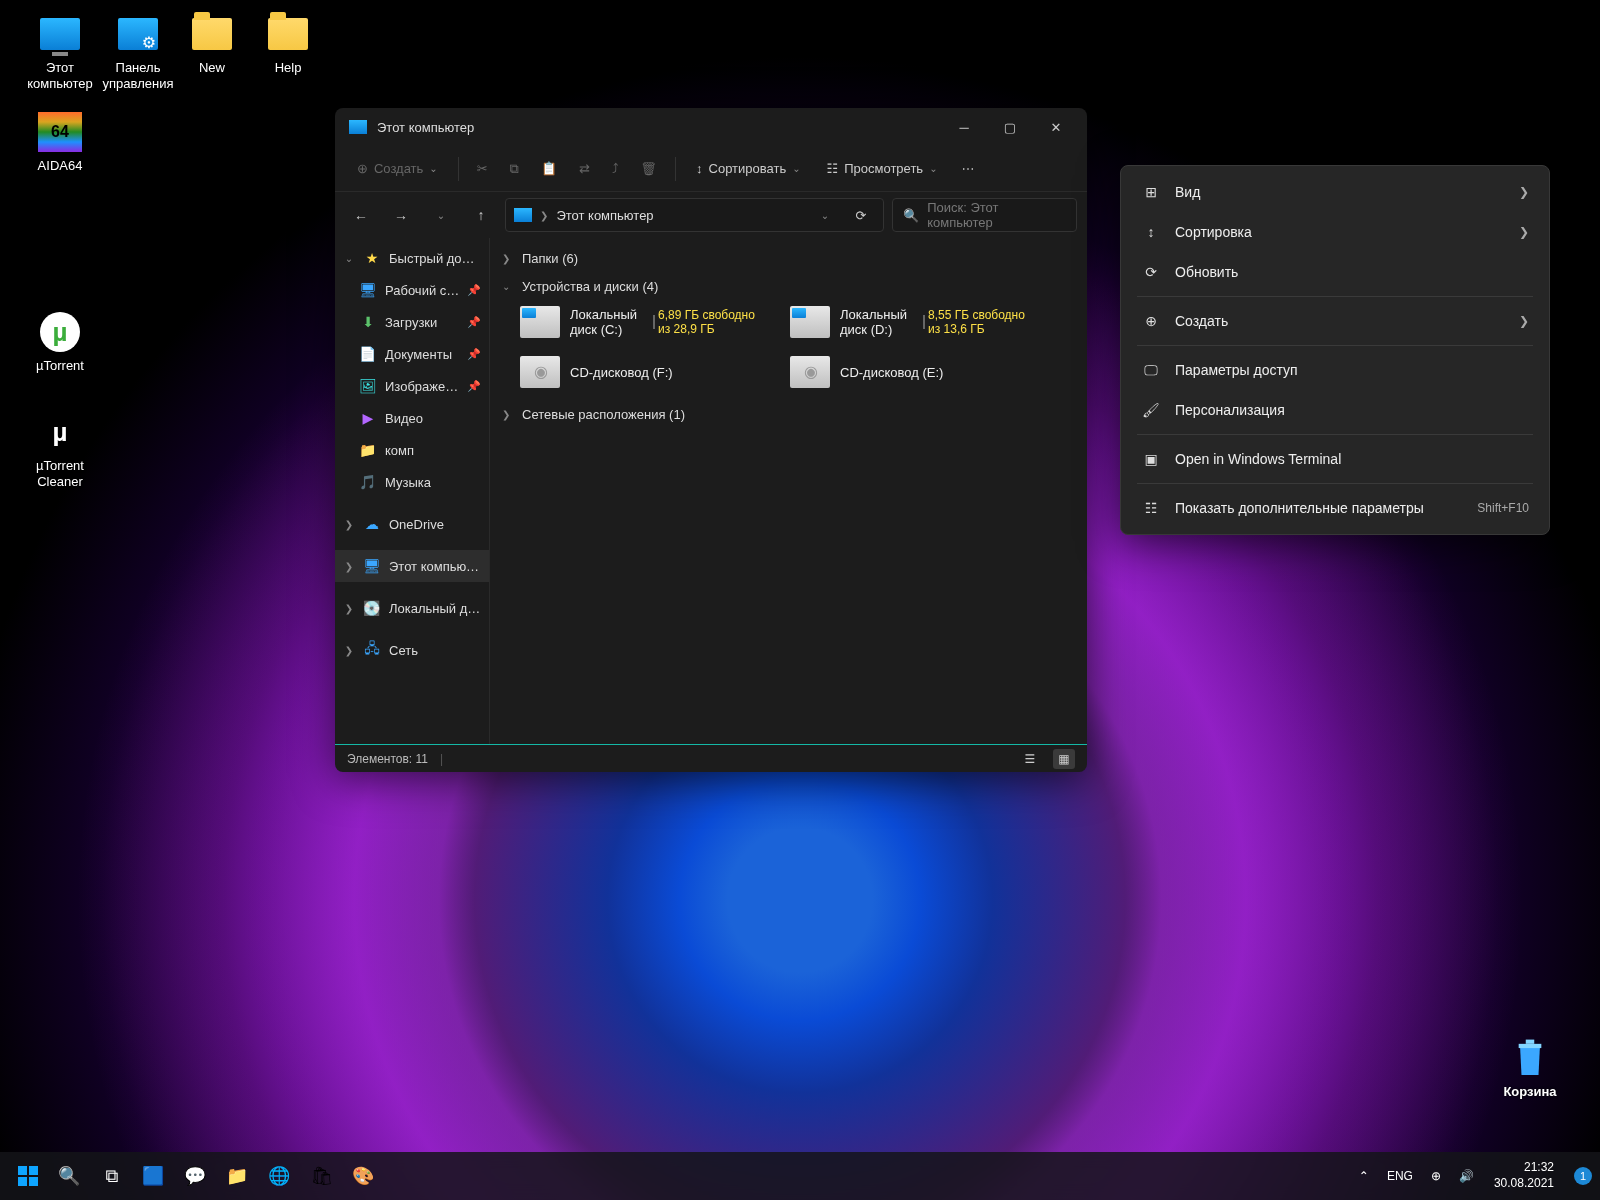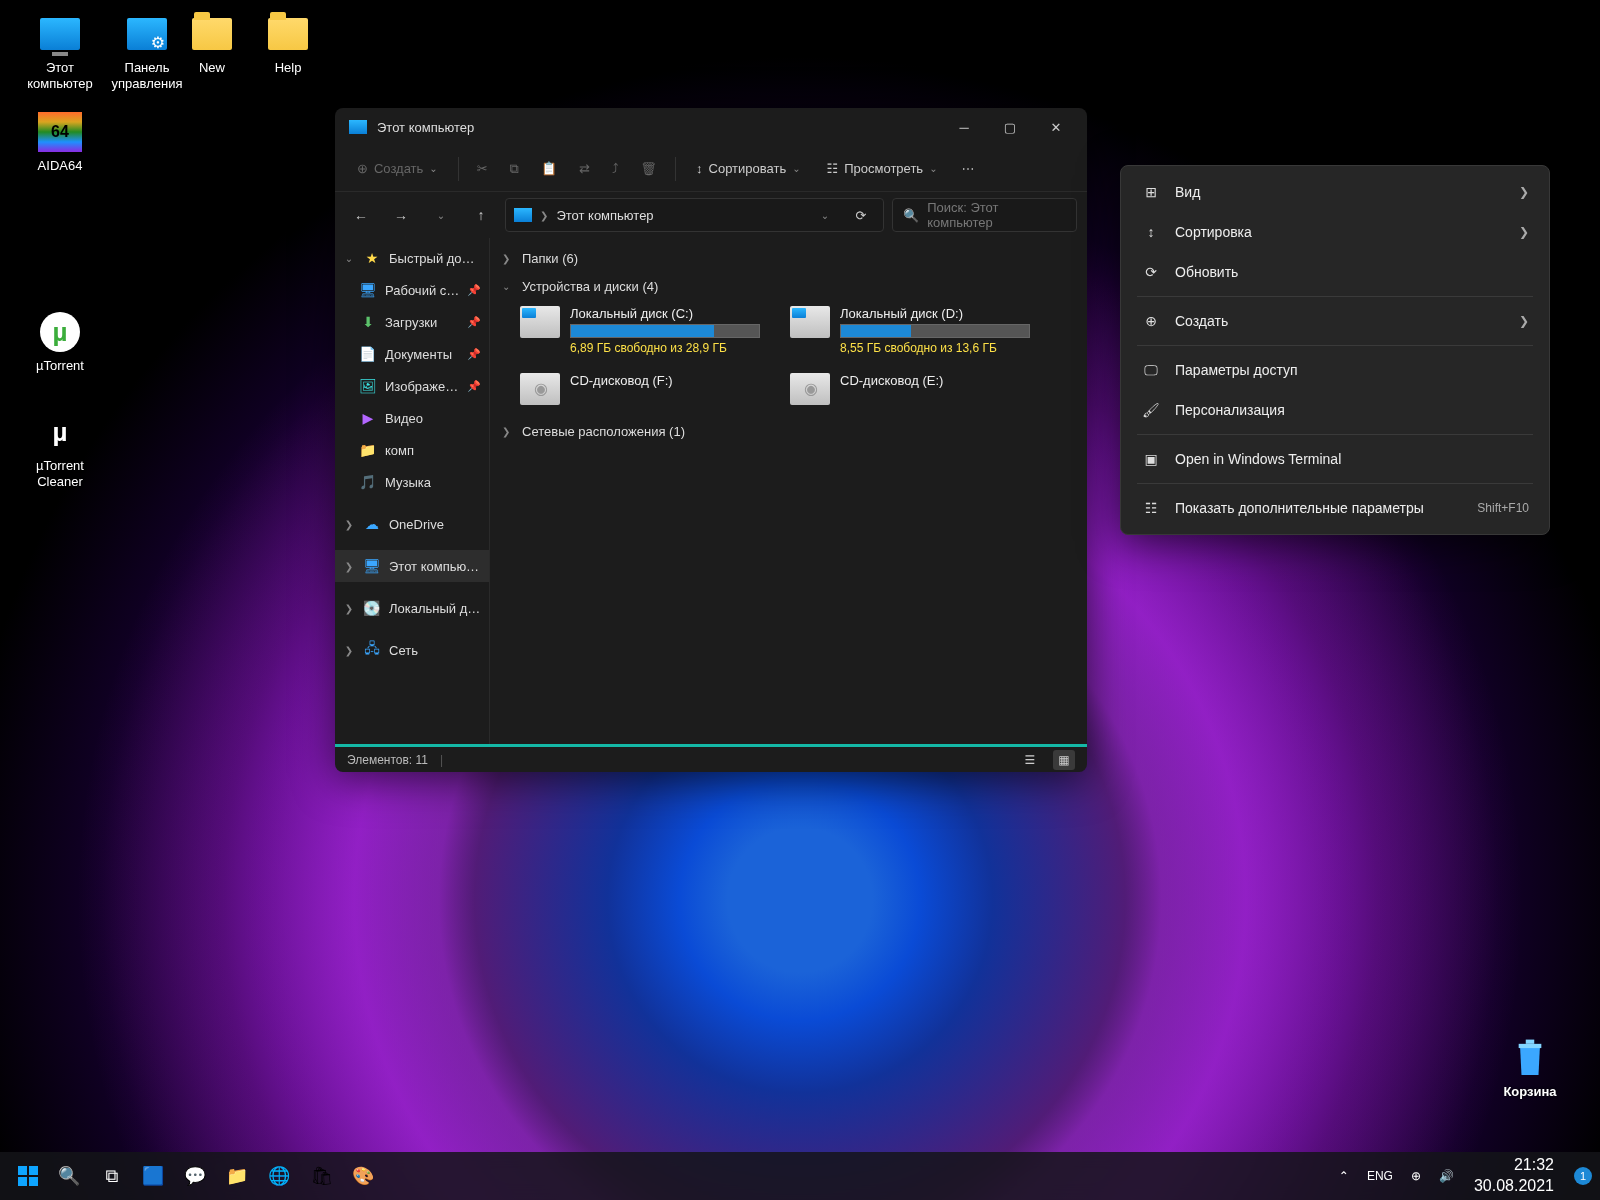--- a/index.html
+++ b/index.html
@@ -65,66 +65,66 @@
 .content { flex:1; padding:6px 12px; overflow:auto; font-size:13px; }
 .grouphdr { display:flex; align-items:center; gap:8px; height:28px; cursor:pointer; color:#ddd; }
 .grouphdr .garrow { width:12px; font-size:10px; color:#888; }
 .drives { display:flex; flex-wrap:wrap; gap:18px 30px; padding:6px 0 12px 18px; }
 .drive { width:240px; display:flex; gap:10px; cursor:pointer; }
 .drive .dicon2 { width:40px; height:32px; position:relative; }
 .hdd { background:linear-gradient(#e8e8e8,#bfbfbf); border-radius:2px; position:relative; }
 .hdd::after { content:""; position:absolute; top:2px; left:2px; width:14px; height:10px; background:linear-gradient(#2bb7ff,#0a7fd6); border-radius:1px; }
 .cdd { background:linear-gradient(#e8e8e8,#bfbfbf); border-radius:2px; position:relative; }
 .cdd::after { content:"◉"; position:absolute; top:6px; left:14px; font-size:16px; color:#999; }
-.drive .dinfo { flex:1; display:flex; flex-direction:column; gap:3px; }
+.drive .dinfo { flex:1; display:flex; gap:3px;align-items:center; }
 .drive .dname { color:#eee; }
 .drive .dbar { height:14px; background:#555; border:1px solid #666; position:relative; }
 .drive .dfill { position:absolute; left:0; top:0; bottom:0; background:#1d89d6; }
 .drive .dfree { font-size:12px; color:#fde047; }
 
-.statusbar { height:28px; border-top:3px solid #14b8a6; display:flex; align-items:center; padding:0 12px; font-size:12px; color:#bbb; gap:12px; }
+.statusbar { height:28px; border-top:1px solid #14b8a6; display:flex; align-items:center; padding:0 12px; font-size:12px; color:#bbb; gap:12px; }
 .statusbar .ssep { color:#555; }
 .statusbar .sspace { flex:1; }
 .viewbtn { width:22px; height:20px; display:flex; align-items:center; justify-content:center; color:#ccc; cursor:pointer; border-radius:3px; }
 .viewbtn.active { background:#3a3a3a; }
 
 
 .ctxmenu { position:absolute; left:1120px; top:165px; width:430px; background:#262626; border:1px solid #383838; border-radius:8px; box-shadow:0 8px 40px rgba(0,0,0,0.6); padding:6px; color:#eee; font-size:14px; }
 .citem { height:40px; display:flex; align-items:center; padding:0 14px; gap:14px; border-radius:4px; cursor:pointer; }
 .citem .cicon { width:20px; height:20px; display:flex; align-items:center; justify-content:center; color:#ddd; }
 .citem .clbl { flex:1; white-space:nowrap; overflow:hidden; text-overflow:ellipsis; }
 .citem .carrow { color:#aaa; font-size:12px; }
 .citem .cshort { color:#aaa; font-size:12px; }
 .csep { height:1px; background:#3a3a3a; margin:4px 10px; }
 
 
 .taskbar { position:absolute; left:0; right:0; bottom:0; height:48px; background:rgba(20,20,25,0.85); backdrop-filter:blur(8px); display:flex; align-items:center; padding:0 8px; }
 .taskbar .tbicon { width:40px; height:40px; display:flex; align-items:center; justify-content:center; border-radius:4px; cursor:pointer; margin-right:2px; }
 .taskbar .tbspace { flex:1; }
 .tray { display:flex; align-items:center; gap:6px; color:#fff; font-size:12px; }
 .tray .titem { padding:0 6px; cursor:pointer; }
-.clock { display:flex; flex-direction:column; align-items:flex-end; padding:0 8px; line-height:1.3; font-size:16px; color:#fff; }
+.clock { display:flex; flex-direction:column; align-items:flex-end; padding:0 8px; line-height:1.3; font-size:12px; color:#fff; }
 .notif { width:18px; height:18px; border-radius:50%; background:#1d89d6; color:#fff; display:flex; align-items:center; justify-content:center; font-size:11px; margin-left:6px; cursor:pointer; }
 
 .winlogo { display:grid; grid-template-columns:9px 9px; grid-template-rows:9px 9px; gap:2px; }
 .winlogo span { background:#0ea5ff; }
 </style>
 </head>
 <body>
 
 <div class="wallpaper"></div>
 
 <div class="desktop">
   <div class="dicon" style="left:20px; top:12px;">
     <div class="ibox">
         <div class="pc-ico"></div>
       </div>
     <div class="lbl">Этот компьютер</div>
   </div>
-  <div class="dicon" style="left:98px; top:12px;margin-left:9px;">
+  <div class="dicon" style="left:98px; top:12px;">
     <div class="ibox">
         <div class="ctrl-ico"></div>
       </div>
     <div class="lbl">Панель управления</div>
   </div>
   <div class="dicon" style="left:172px; top:12px;">
     <div class="ibox">
         <div class="folder-ico"></div>
       </div>
     <div class="lbl">New</div>

